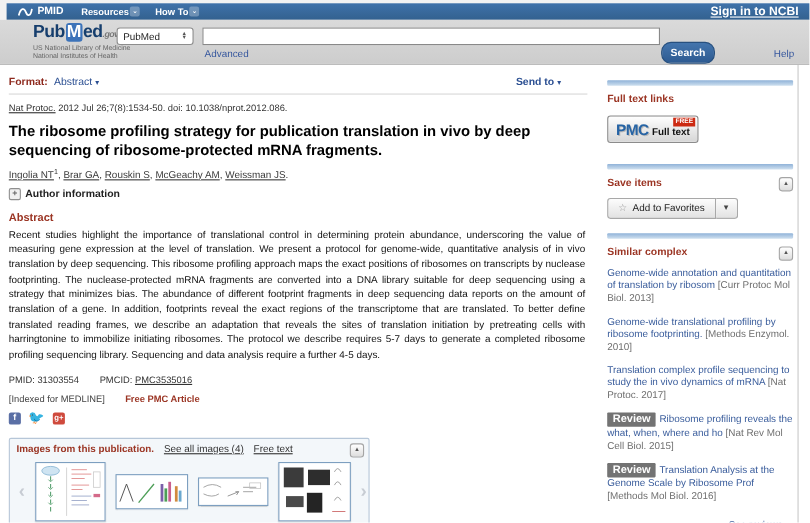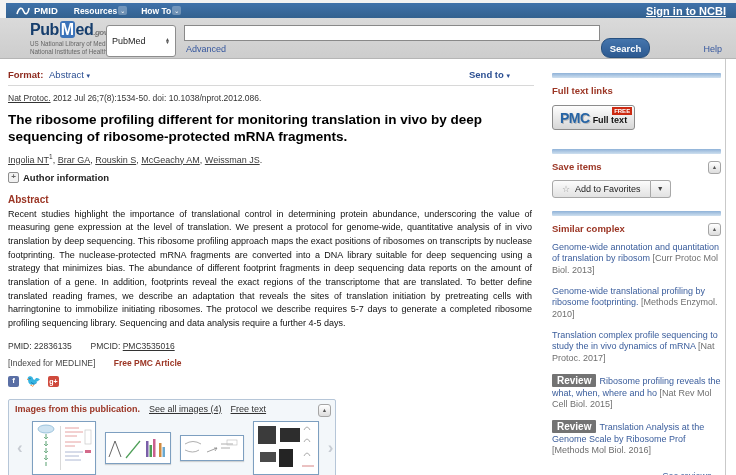--- a/index.html
+++ b/index.html
@@ -20,21 +20,21 @@
     display:inline-flex;align-items:center;justify-content:center;font-size:6px;line-height:1;}
   .signin{margin-left:auto;font-weight:bold;text-decoration:underline;color:#fff;font-size:11px;cursor:pointer;}
   
   .header{height:40px;background:linear-gradient(#dadada,#cdcdcd);border-bottom:1px solid #b5b5b5;position:relative;}
   .pm-logo{position:absolute;left:30px;top:4px;line-height:1;}
   .pm-logo .big{font-size:16px;font-weight:bold;color:#163e6d;letter-spacing:-0.5px;}
   .pm-logo .m-tile{background:#3c73b9;color:#fff;border-radius:3px;padding:0 1px;margin:0 1px;}
   .pm-logo .gov{font-size:8px;font-style:italic;color:#777;}
   .pm-org{font-size:6.3px;color:#666;margin-top:2px;line-height:1.25;}
   .db-select{
-    position:absolute;left:106px;top:7px;width:70px;height:32px;background:#fff;
+    position:absolute;left:106px;top:7px;width:70px;height:16px;background:#fff;
     border:1px solid #8d8d8d;border-radius:3px;display:flex;align-items:center;
     font-size:9px;padding-left:5px;box-sizing:border-box;cursor:pointer;
   }
   .db-stepper{margin-left:auto;width:11px;height:12px;margin-right:2px;display:flex;flex-direction:column;
     align-items:center;justify-content:center;color:#555;font-size:5px;line-height:3px;}
   .search-input{
     position:absolute;left:184px;top:7px;width:408px;height:14px;border:1px solid #898989;
     background:#fff;font-size:9px;padding:0 3px;
   }
   .search-btn{
@@ -177,35 +177,35 @@
         <span class="format-value"><span>Abstract</span> <span class="caret">▾</span></span>
       </span>
       <span class="sendto"><span>Send to</span> <span class="caret">▾</span></span>
     </div>
     <hr class="main-hr">
 
     <div class="citation">
       <a>Nat Protoc.</a><span> 2012 Jul 26;7(8):1534-50. doi: 10.1038/nprot.2012.086.</span>
     </div>
 
-    <h1 class="art-title">The ribosome profiling different for monitoring translation in vivo by deep sequencing of ribosome-protected mRNA fragments.</h1>
+    <h1 class="art-title">The ribosome profiling strategy for publication translation in vivo by deep sequencing of ribosome-protected mRNA fragments.</h1>
 
     <div class="authors"><span><a>Ingolia NT</a><sup>1</sup><span>, </span></span><span><a>Brar GA</a><sup></sup><span>, </span></span><span><a>Rouskin S</a><sup></sup><span>, </span></span><span><a>McGeachy AM</a><sup></sup><span>, </span></span><span><a>Weissman JS</a><sup></sup><span>.</span></span></div>
 
     <div class="author-info">
       <span class="expand-sq">+</span>
       <span>Author information</span>
     </div>
 
     <div class="abs-h">Abstract</div>
     <p class="abs-p">Recent studies highlight the importance of translational control in determining protein abundance, underscoring the value of measuring gene expression at the level of translation. We present a protocol for genome-wide, quantitative analysis of in vivo translation by deep sequencing. This ribosome profiling approach maps the exact positions of ribosomes on transcripts by nuclease footprinting. The nuclease-protected mRNA fragments are converted into a DNA library suitable for deep sequencing using a strategy that minimizes bias. The abundance of different footprint fragments in deep sequencing data reports on the amount of translation of a gene. In addition, footprints reveal the exact regions of the transcriptome that are translated. To better define translated reading frames, we describe an adaptation that reveals the sites of translation initiation by pretreating cells with harringtonine to immobilize initiating ribosomes. The protocol we describe requires 5-7 days to generate a completed ribosome profiling sequencing library. Sequencing and data analysis require a further 4-5 days.</p>
 
     <div class="pmid-row">
       <span>PMID:</span>
-      <span>22836135</span>
+      <span>31303554</span>
       <span class="gap"></span>
       <span>PMCID:</span>
       <a>PMC3535016</a>
     </div>
 
     <div class="indexed-row">
       <span>[Indexed for MEDLINE]</span>
       <span class="free-pmc">Free PMC Article</span>
     </div>
 

